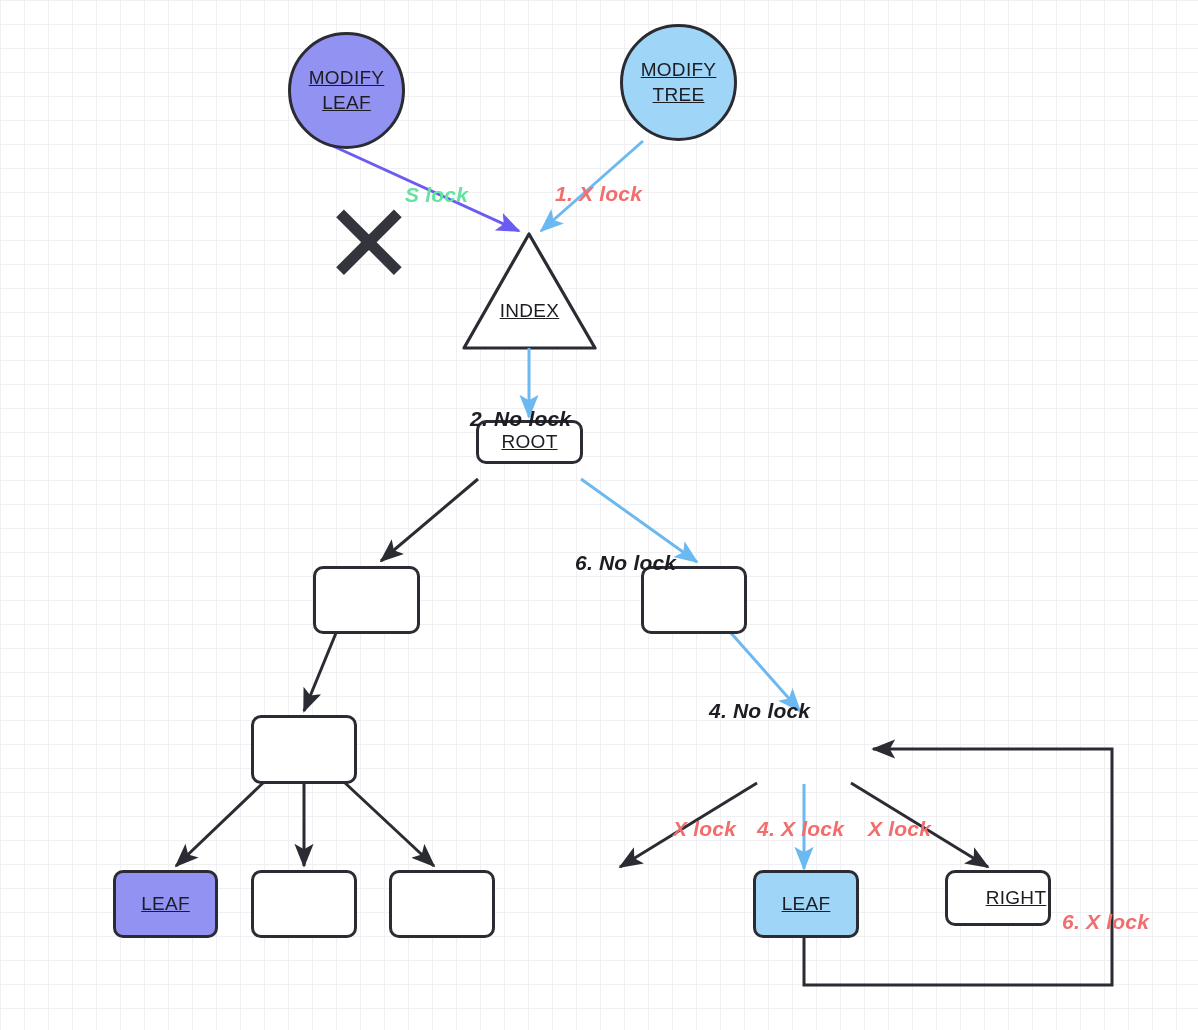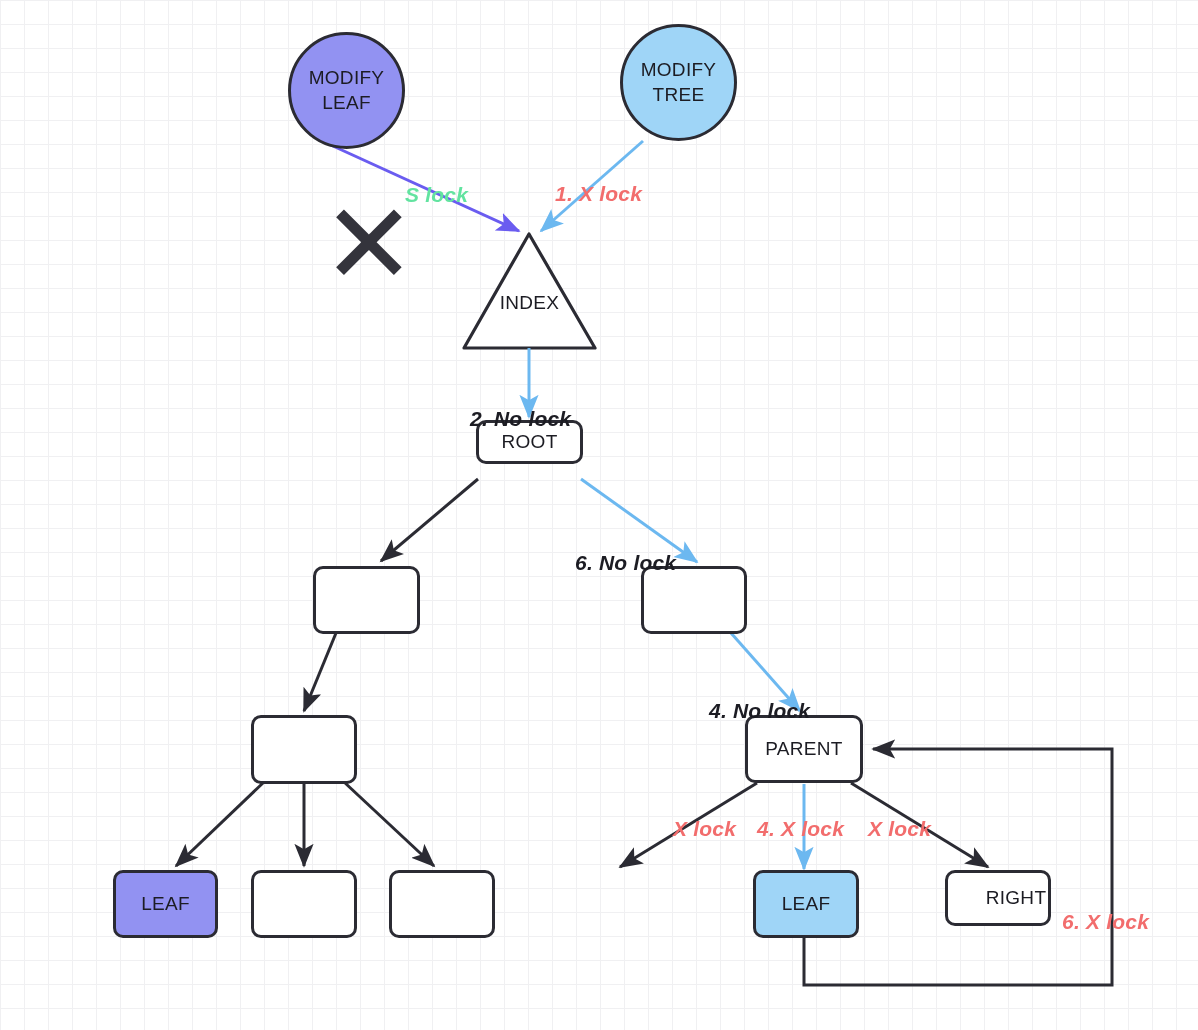--- a/index.html
+++ b/index.html
@@ -34,20 +34,21 @@
     box-sizing: border-box;
     display: flex;
     align-items: center;
     justify-content: center;
     border: 3px solid #2b2b33;
     background: #ffffff;
     color: #1c1c23;
     font-size: 19px;
     letter-spacing: .3px;
     border-radius: 10px;
+    text-decoration: underline;
   }
   .node.circle {
     border-radius: 50%;
     border-width: 3.5px;
     flex-direction: column;
     line-height: 1.28;
     font-size: 19px;
   }
   .node.tri {
     border: none;
@@ -127,42 +128,39 @@
     <span>MODIFY</span>
     <span>LEAF</span>
   </div>
 
   <div class="node circle" style="left:620px; top:24px; width:117px; height:117px; background:#9fd5f7;">
     <span>MODIFY</span>
     <span>TREE</span>
   </div>
 
   <div class="node tri" style="left:464px; top:234px; width:131px; height:114px;">
-    <span style="margin-bottom:24px;">INDEX</span>
+    <span style="margin-bottom:16px;">INDEX</span>
   </div>
 
   <div class="node" style="left:476px; top:420px; width:107px; height:44px;">
     <span>ROOT</span>
   </div>
 
   <div class="node" style="left:313px; top:566px; width:107px; height:68px;">
     <span></span>
   </div>
 
   <div class="node" style="left:641px; top:566px; width:106px; height:68px;">
     <span></span>
   </div>
 
   <div class="node" style="left:251px; top:715px; width:106px; height:69px;">
     <span></span>
   </div>
 
-  <div class="node" style="left:745px; top:715px; width:118px; height:68px;">
-    <span>PARENT</span>
-  </div>
 
   <div class="node" style="left:113px; top:870px; width:105px; height:68px; background:#9292f2;">
     <span>LEAF</span>
   </div>
 
   <div class="node" style="left:251px; top:870px; width:106px; height:68px;">
     <span></span>
   </div>
 
   <div class="node" style="left:389px; top:870px; width:106px; height:68px;">

